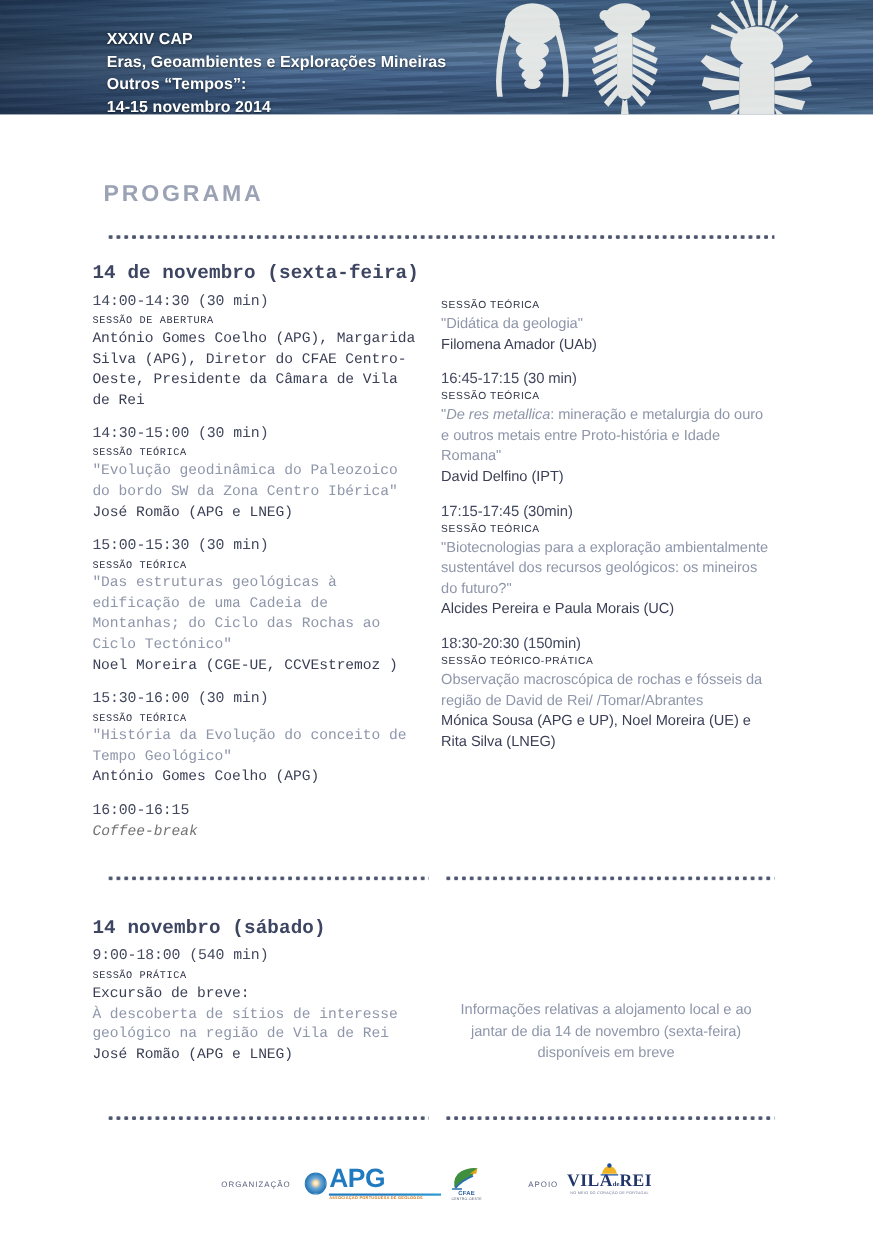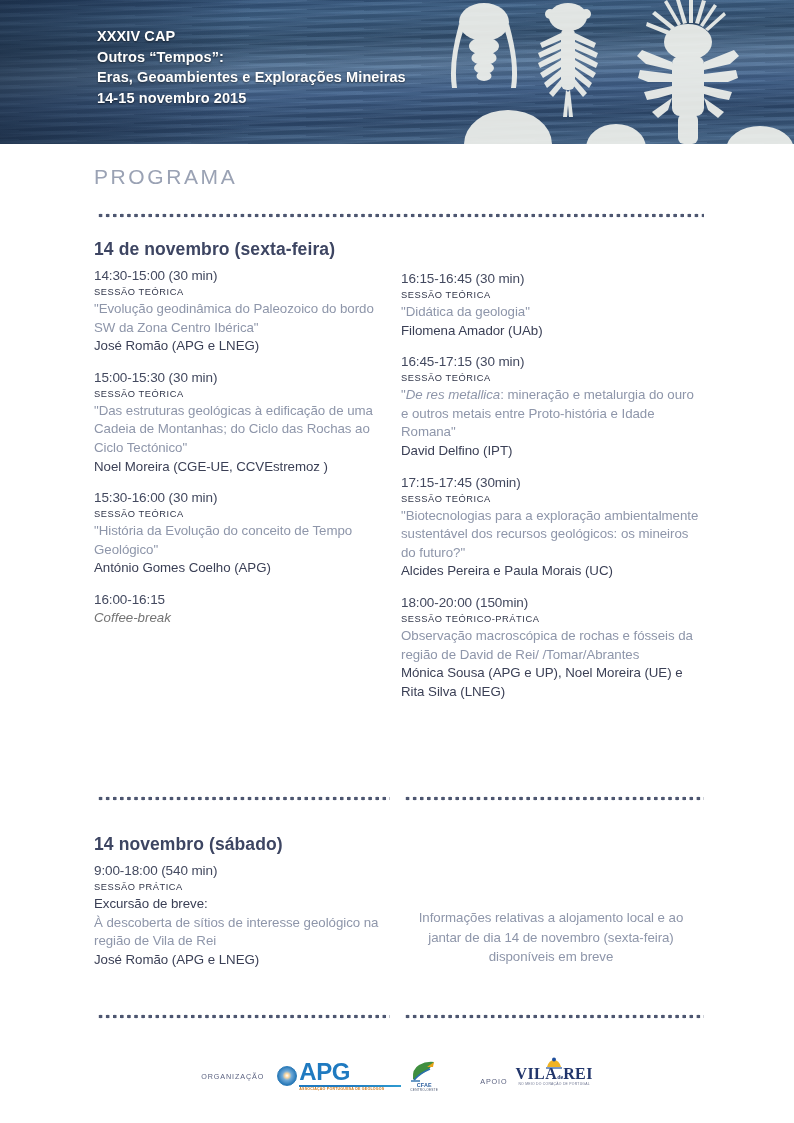--- a/index.html
+++ b/index.html
@@ -13,21 +13,21 @@
     font-family: "Liberation Sans", sans-serif;
     color: #3a3f55;
     position: relative;
     overflow: hidden;
   }
 
   
   .banner {
     position: relative;
     width: 794px;
-    height: 144px;
+    height: 104px;
     overflow: hidden;
     background: linear-gradient(178deg, #2c4a70 0%, #3f6186 14%, #33506f 30%,
                                 #5b7a9c 46%, #42618a 62%, #2f4a6d 78%, #4a6b8e 100%);
   }
   .banner-water {
     position: absolute;
     inset: 0;
     background:
       repeating-linear-gradient(177deg,
         rgba(255,255,255,0.05) 0px, rgba(255,255,255,0.05) 1px,
@@ -67,42 +67,42 @@
     width: 794px;
   }
 
   .programa {
     position: absolute;
     left: 94px;
     top: 21px;
     font-size: 21px;
     letter-spacing: 2.6px;
     color: #9aa2b4;
-    font-weight: 400;
+    font-weight: 700;
   }
 
   
   .dotrule {
     position: absolute;
     height: 5px;
     background-image: radial-gradient(circle, #4d5670 1.7px, rgba(0,0,0,0) 2.1px);
     background-size: 7.1px 5px;
     background-repeat: repeat-x;
     background-position: 0 center;
   }
   .dotrule.left  { left: 97px; width: 293px; }
   .dotrule.right { left: 404px; width: 300px; }
   .dotrule.full  { left: 97px; width: 607px; }
 
   
   .col {
     position: absolute;
     width: 300px;
   }
-  .col.left  { left: 94px; }
+  .col.left  { left: 84px; font-family: Liberation Mono, monospace; }
   .col.right { left: 401px; }
 
   .daytitle {
     font-size: 17.5px;
     font-weight: bold;
     color: #3d4562;
     margin: 0 0 7px 0;
     letter-spacing: 0.1px;
   }
 
@@ -195,21 +195,21 @@
     display: block;
     height: 2.5px; width: 102px;
     background: linear-gradient(90deg, #1f7ac0 0%, #1f7ac0 48%, #2e9ad0 100%);
     margin-top: 0.5px;
   }
   .cfae-logo { margin-left: 9px; text-align: center; line-height: 1; }
   .cfae-mark { width: 28px; height: 22px; display: block; }
   .cfae-word { font-size: 5.4px; font-weight: bold; color: #2b5e9e; letter-spacing: 0.2px; display:block; margin-top: 1px;}
   .cfae-sub { font-size: 3.2px; color: #4a5670; letter-spacing: 0.2px; display:block; }
 
-  .apoio-group { display: flex; align-items: flex-end; margin-left: 38px; }
+  .apoio-group { display: flex; align-items: center; margin-left: 38px; }
   .vila-logo { margin-left: 8px; line-height: 1; position: relative; }
   .vila-word {
     font-size: 16px; color: #21356b; letter-spacing: 0.4px;
     font-family: "Liberation Serif", serif; font-weight: bold;
     display: block;
   }
   .vila-de { font-size: 6px; letter-spacing: 0; }
   .vila-sub {
     display: block; font-size: 3.4px; color: #6d7490;
     letter-spacing: 0.25px; margin-top: 1px; text-align: center;
@@ -295,35 +295,40 @@
         <ellipse cx="34" cy="30" rx="30" ry="24"></ellipse>
       </g>
       <g transform="translate(286,120)">
         <ellipse cx="40" cy="30" rx="34" ry="24"></ellipse>
       </g>
     </g>
   </svg>
 
   <div class="banner-title">
     <div>XXXIV CAP</div>
+    <div>Eras, Geoambientes e Explorações Mineiras</div>
     <div>Outros “Tempos”:</div>
-    <div>Eras, Geoambientes e Explorações Mineiras</div>
-    <div>14-15 novembro 2015</div>
+    <div>14-15 novembro 2014</div>
   </div>
 </div>
 
 <div class="content">
 
   <div class="programa">PROGRAMA</div>
 
   <div class="dotrule full" style="top:69px;"></div>
 
   <div class="col left" style="top:95px;">
     <div class="daytitle">14 de novembro (sexta-feira)</div>
 
+    <div class="session">
+      <div class="time">14:00-14:30 (30 min)</div>
+      <div class="kind">SESSÃO DE ABERTURA</div>
+      <div class="people">António Gomes Coelho (APG), Margarida Silva (APG), Diretor do CFAE Centro-Oeste, Presidente da Câmara de Vila de Rei</div>
+    </div>
 
     <div class="session">
       <div class="time">14:30-15:00 (30 min)</div>
       <div class="kind">SESSÃO TEÓRICA</div>
       <div class="title">"Evolução geodinâmica do Paleozoico do bordo SW da Zona Centro Ibérica"</div>
       <div class="people">José Romão (APG e LNEG)</div>
     </div>
 
     <div class="session">
       <div class="time">15:00-15:30 (30 min)</div>
@@ -340,42 +345,41 @@
     </div>
 
     <div class="session">
       <div class="time">16:00-16:15</div>
       <div class="coffee">Coffee-break</div>
     </div>
   </div>
 
   <div class="col right" style="top:126px;">
     <div class="session">
-      <div class="time">16:15-16:45 (30 min)</div>
       <div class="kind">SESSÃO TEÓRICA</div>
       <div class="title">"Didática da geologia"</div>
       <div class="people">Filomena Amador (UAb)</div>
     </div>
 
     <div class="session">
       <div class="time">16:45-17:15 (30 min)</div>
       <div class="kind">SESSÃO TEÓRICA</div>
       <div class="title">"<span class="ital">De res metallica</span><span>: mineração e metalurgia do ouro e outros metais entre Proto-história e Idade Romana"</span></div>
       <div class="people">David Delfino (IPT)</div>
     </div>
 
     <div class="session">
       <div class="time">17:15-17:45 (30min)</div>
       <div class="kind">SESSÃO TEÓRICA</div>
       <div class="title">"Biotecnologias para a exploração ambientalmente sustentável dos recursos geológicos: os mineiros do futuro?"</div>
       <div class="people">Alcides Pereira e Paula Morais (UC)</div>
     </div>
 
     <div class="session">
-      <div class="time">18:00-20:00 (150min)</div>
+      <div class="time">18:30-20:30 (150min)</div>
       <div class="kind">SESSÃO TEÓRICO-PRÁTICA</div>
       <div class="title">Observação macroscópica de rochas e fósseis da região de David de Rei/ /Tomar/Abrantes</div>
       <div class="people">Mónica Sousa (APG e UP), Noel Moreira (UE) e Rita Silva (LNEG)</div>
     </div>
   </div>
 
   <div class="dotrule left" style="top:652px;"></div>
   <div class="dotrule right" style="top:652px;"></div>
 
   <div class="col left" style="top:690px;">

